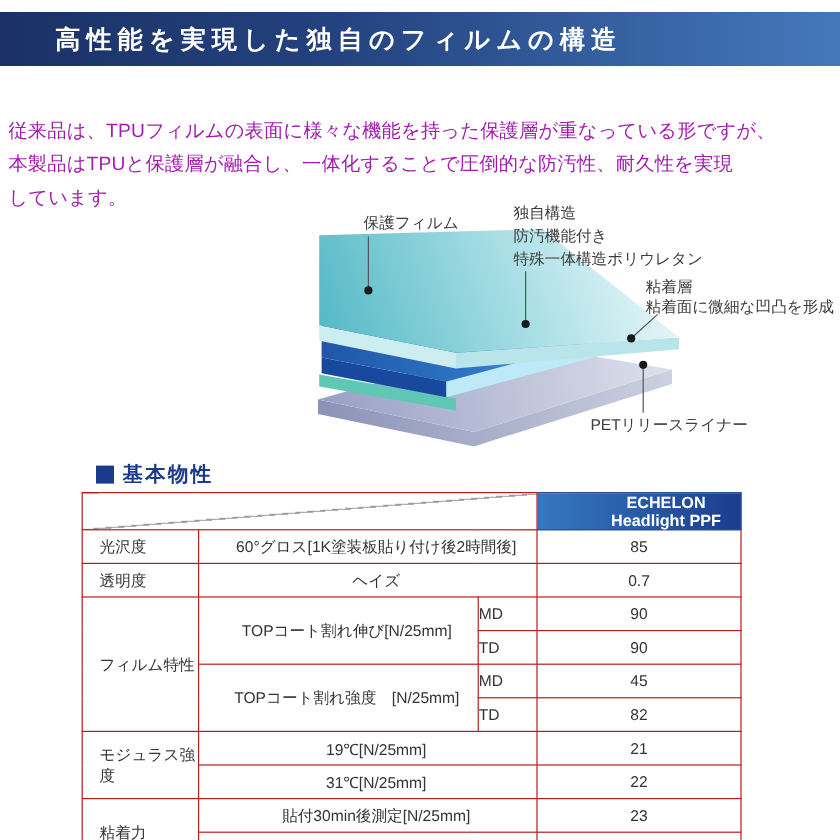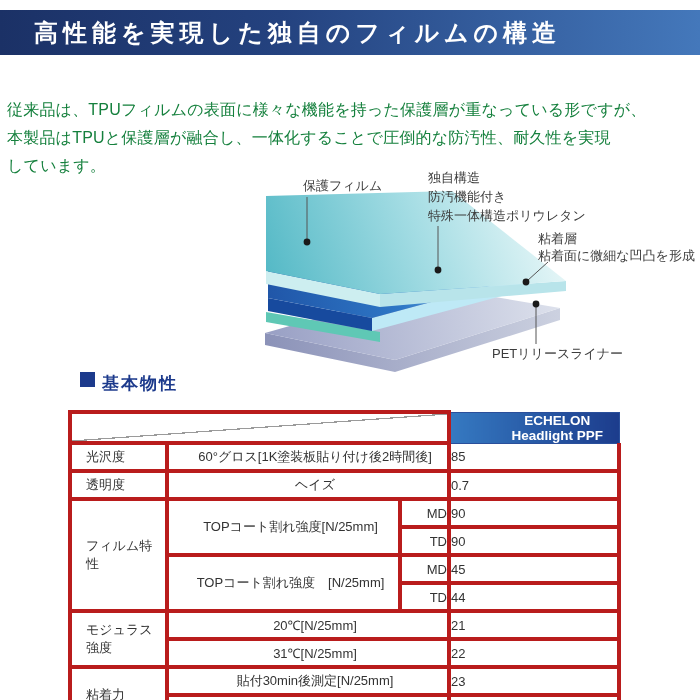--- a/index.html
+++ b/index.html
@@ -8,56 +8,56 @@
     font-family:"Liberation Sans",sans-serif;color:#222;
     overflow:hidden;
   }
   
   .title-bar{
     position:absolute;left:0;top:10px;width:700px;height:45px;
     background:linear-gradient(90deg,#1b3166 0%,#24427f 40%,#4478bb 100%);
     display:flex;align-items:center;
   }
   .title-bar h1{
-    margin:0 0 0 34px;
+    margin:0 0 0 46px;
     font-family:"DejaVu Serif","Liberation Serif",serif;
-    font-size:24px;font-weight:600;color:#ffffff;letter-spacing:5px;
+    font-size:21px;font-weight:600;color:#ffffff;letter-spacing:5px;
     white-space:nowrap;
   }
   
   .intro{
     position:absolute;left:7px;top:80px;width:690px;
-    font-size:16px;line-height:28px;color:#15803d;
+    font-size:16px;line-height:28px;color:#a21caf;
     white-space:pre-line;letter-spacing:0.2px;
   }
   
   .diagram{position:absolute;left:0;top:0;width:700px;height:700px;pointer-events:none;}
   .diagram text{font-family:"Liberation Sans",sans-serif;font-size:13px;fill:#3c3c3c;}
   
   .section-head{
-    position:absolute;left:80px;top:372px;display:flex;align-items:flex-start;
+    position:absolute;left:80px;top:384px;display:flex;align-items:center;
     color:#1c3a8c;font-weight:bold;font-size:17px;letter-spacing:2px;
   }
   .section-head .bullet{
     width:15px;height:15px;background:#1c3a8c;display:inline-block;margin-right:7px;
   }
   
   .spec-table{
     position:absolute;left:68px;top:410px;
     border-collapse:collapse;table-layout:fixed;
     font-size:13px;color:#333;
   }
   .spec-table td,.spec-table th{
-    border:4px solid #b91c1c;height:28px;padding:0;box-sizing:border-box;
+    border:1px solid #b91c1c;height:28px;padding:0;box-sizing:border-box;
     font-weight:normal;background:#fff;
   }
   .spec-table .c-cat{padding-left:14px;text-align:left;}
   .spec-table .c-desc{padding-left:14px;text-align:center;}
-  .spec-table .c-sub{text-align:right;}
-  .spec-table .c-val{text-align:left;margin-top:35px;}
+  .spec-table .c-sub{text-align:left;}
+  .spec-table .c-val{text-align:center;margin-top:35px;}
   .spec-table .diag{
     background:
       linear-gradient(to bottom right,
         #ffffff calc(50% - 0.6px),
         #9a9a9a calc(50% - 0.6px),
         #9a9a9a calc(50% + 0.6px),
         #ffffff calc(50% + 0.6px));
   }
   .spec-table .product{
     background:linear-gradient(90deg,#3579c1 0%,#1c3c8c 100%);
@@ -164,40 +164,40 @@
       <td class="c-desc" colspan="2">60°グロス[1K塗装板貼り付け後2時間後]</td>
       <td class="c-val">85</td>
     </tr>
     <tr class="grp">
       <td class="c-cat">透明度</td>
       <td class="c-desc" colspan="2">ヘイズ</td>
       <td class="c-val">0.7</td>
     </tr>
     <tr class="grp">
       <td class="c-cat" rowspan="4">フィルム特性</td>
-      <td class="c-desc" rowspan="2">TOPコート割れ強度[N/25mm]</td>
+      <td class="c-desc" rowspan="2">TOPコート割れ伸び[N/25mm]</td>
       <td class="c-sub">MD</td>
       <td class="c-val">90</td>
     </tr>
     <tr>
       <td class="c-sub">TD</td>
       <td class="c-val">90</td>
     </tr>
     <tr>
       <td class="c-desc" rowspan="2">TOPコート割れ強度　[N/25mm]</td>
       <td class="c-sub">MD</td>
       <td class="c-val">45</td>
     </tr>
     <tr>
       <td class="c-sub">TD</td>
-      <td class="c-val">44</td>
+      <td class="c-val">82</td>
     </tr>
     <tr class="grp">
       <td class="c-cat" rowspan="2">モジュラス強度</td>
-      <td class="c-desc" colspan="2">20℃[N/25mm]</td>
+      <td class="c-desc" colspan="2">19℃[N/25mm]</td>
       <td class="c-val">21</td>
     </tr>
     <tr>
       <td class="c-desc" colspan="2">31℃[N/25mm]</td>
       <td class="c-val">22</td>
     </tr>
     <tr class="grp">
       <td class="c-cat" rowspan="2">粘着力</td>
       <td class="c-desc" colspan="2">貼付30min後測定[N/25mm]</td>
       <td class="c-val">23</td>

